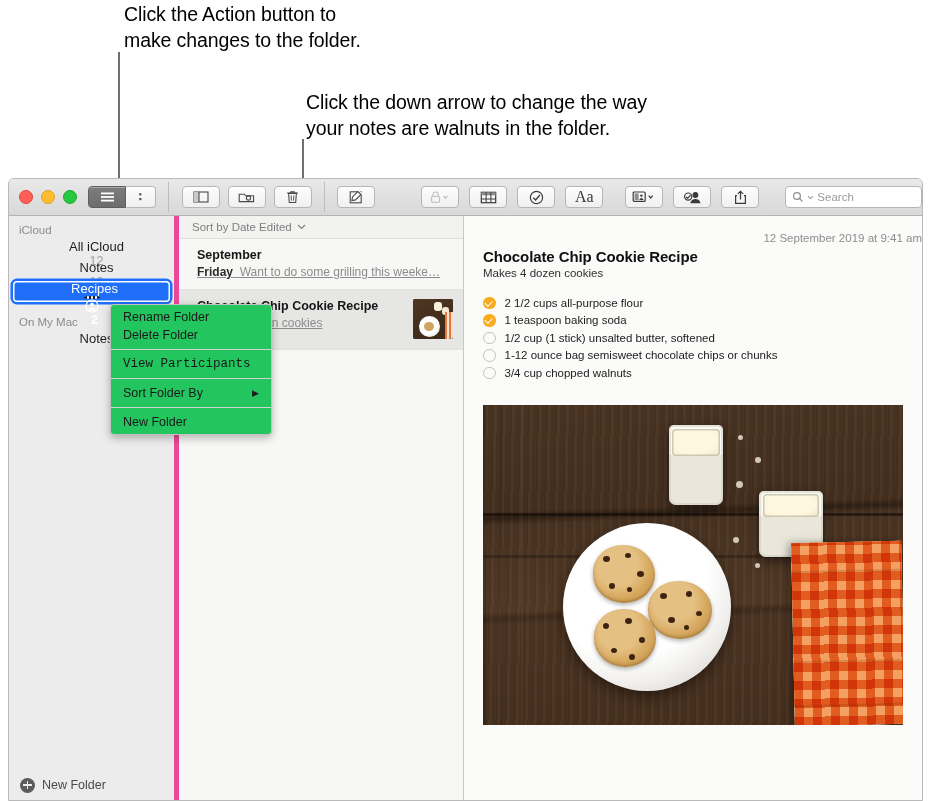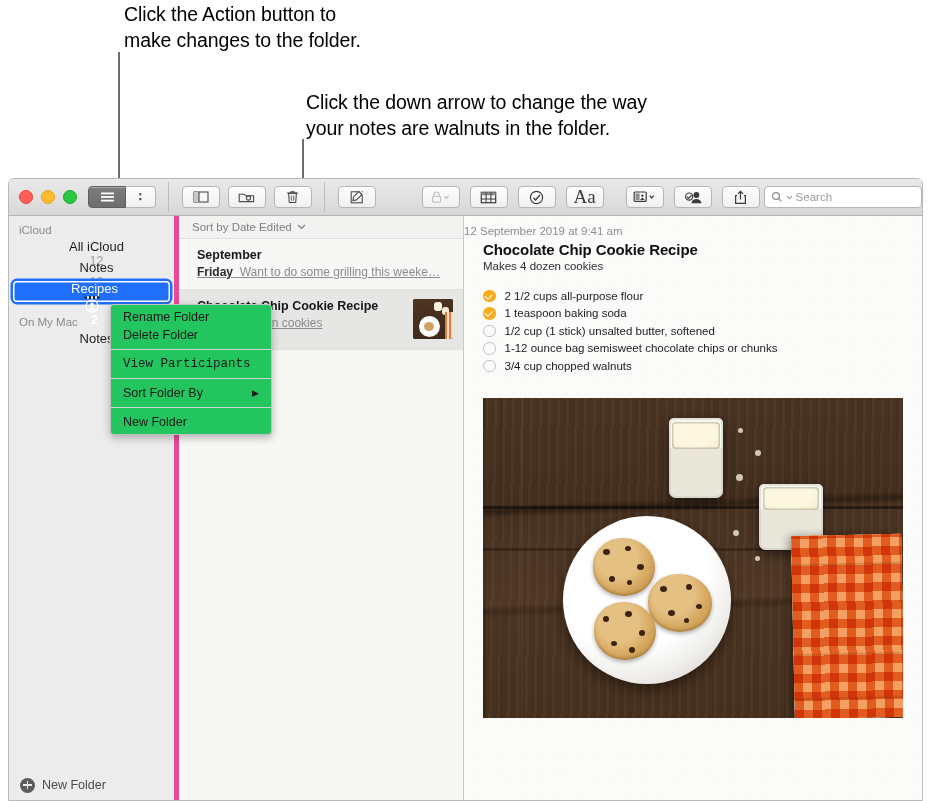--- a/index.html
+++ b/index.html
@@ -167,22 +167,22 @@
   #content:before{
     content:"";position:absolute;inset:0;opacity:.5;
     background-image:
       radial-gradient(circle at 17% 22%, rgba(0,0,0,.018) 0 1px, transparent 1px),
       radial-gradient(circle at 63% 71%, rgba(0,0,0,.016) 0 1px, transparent 1px),
       radial-gradient(circle at 85% 38%, rgba(0,0,0,.015) 0 1px, transparent 1px);
     background-size:11px 11px,17px 15px,13px 19px;
     pointer-events:none;
   }
   #note-date{
-    text-align:left;font-size:11.5px;color:#8d8d8d;
-    padding-top:9px;position:relative;
+    text-align:right;font-size:11.5px;color:#8d8d8d;
+    padding-top:16px;position:relative;
   }
   .cwrap{padding:4px 19px 0 19px;position:relative;}
   #note-h1{font-size:15px;font-weight:bold;color:#101010;letter-spacing:-.1px;}
   #note-h2{font-size:11.5px;color:#2f2f2f;margin-top:2px;}
   .checklist{margin-top:15px;}
   .ck-row{display:flex;align-items:center;gap:9px;height:17.5px;}
   .ck{width:12.5px;height:12.5px;border-radius:50%;flex:none;box-sizing:border-box;}
   .ck.off{border:1.3px solid #c3c3c3;background:transparent;}
   .ck.on{background:#f8ab1c;position:relative;}
   .ck.on:after{
@@ -333,21 +333,21 @@
           <line x1="10.9" y1="1.3" x2="10.9" y2="11.7" stroke="#3a3a3a" stroke-width="1"></line>
         </svg>
     </div>
     <div class="tbtn wide" style="margin-left:10px;">
       <svg width="15" height="15" viewBox="0 0 15 15">
           <circle cx="7.5" cy="7.5" r="6.1" fill="none" stroke="#3a3a3a" stroke-width="1.2"></circle>
           <path d="M4.4 7.7l2.2 2.3 4.3-5" fill="none" stroke="#3a3a3a" stroke-width="1.3"></path>
         </svg>
     </div>
     <div class="tbtn disabled wide" style="margin-left:10px;">
-      <span style="font-size:19px;color:#3a3a3a;font-family:'Liberation Serif',serif;">Aa</span>
+      <span style="font-size:16px;color:#3a3a3a;font-family:'Liberation Serif',serif;">Aa</span>
     </div>
 
     <div class="tbtn" style="margin-left:22px;min-width:38px;">
       <svg width="24" height="14" viewBox="0 0 24 14">
           <rect x="1.2" y="2" width="12" height="9.4" rx="1" fill="none" stroke="#3a3a3a" stroke-width="1.2"></rect>
           <rect x="2.6" y="3.4" width="4" height="6.6" fill="#8d8d8d"></rect>
           <circle cx="9.4" cy="5.6" r="1.2" fill="#3a3a3a"></circle>
           <path d="M7 10l2.4-2.6 2.4 2.6z" fill="#3a3a3a"></path>
           <path d="M16.7 5.6l2 2.4 2-2.4" fill="none" stroke="#3a3a3a" stroke-width="1.2"></path>
         </svg>
@@ -361,21 +361,21 @@
         </svg>
     </div>
     <div class="tbtn wide" style="margin-left:10px;">
       <svg width="13" height="15" viewBox="0 0 13 15">
           <path d="M3 5.6H1.6v7.8h9.8V5.6H10" fill="none" stroke="#3a3a3a" stroke-width="1.2"></path>
           <line x1="6.5" y1="1.4" x2="6.5" y2="9.4" stroke="#3a3a3a" stroke-width="1.2"></line>
           <path d="M3.9 3.9L6.5 1.3 9.1 3.9" fill="none" stroke="#3a3a3a" stroke-width="1.2"></path>
         </svg>
     </div>
 
-    <div id="searchbox" style="margin-left:4px;">
+    <div id="searchbox" style="margin-left:26px;">
       <svg width="12" height="12" viewBox="0 0 12 12">
           <circle cx="5" cy="5" r="3.4" fill="none" stroke="#8f8f8f" stroke-width="1.2"></circle>
           <line x1="7.5" y1="7.5" x2="10.4" y2="10.4" stroke="#8f8f8f" stroke-width="1.3"></line>
         </svg>
       <svg width="7" height="7" viewBox="0 0 7 7">
           <path d="M1 2l2.5 2.7L6 2" fill="none" stroke="#9a9a9a" stroke-width="1.1"></path>
         </svg>
       <span class="ph">Search</span>
     </div>
   </div>

